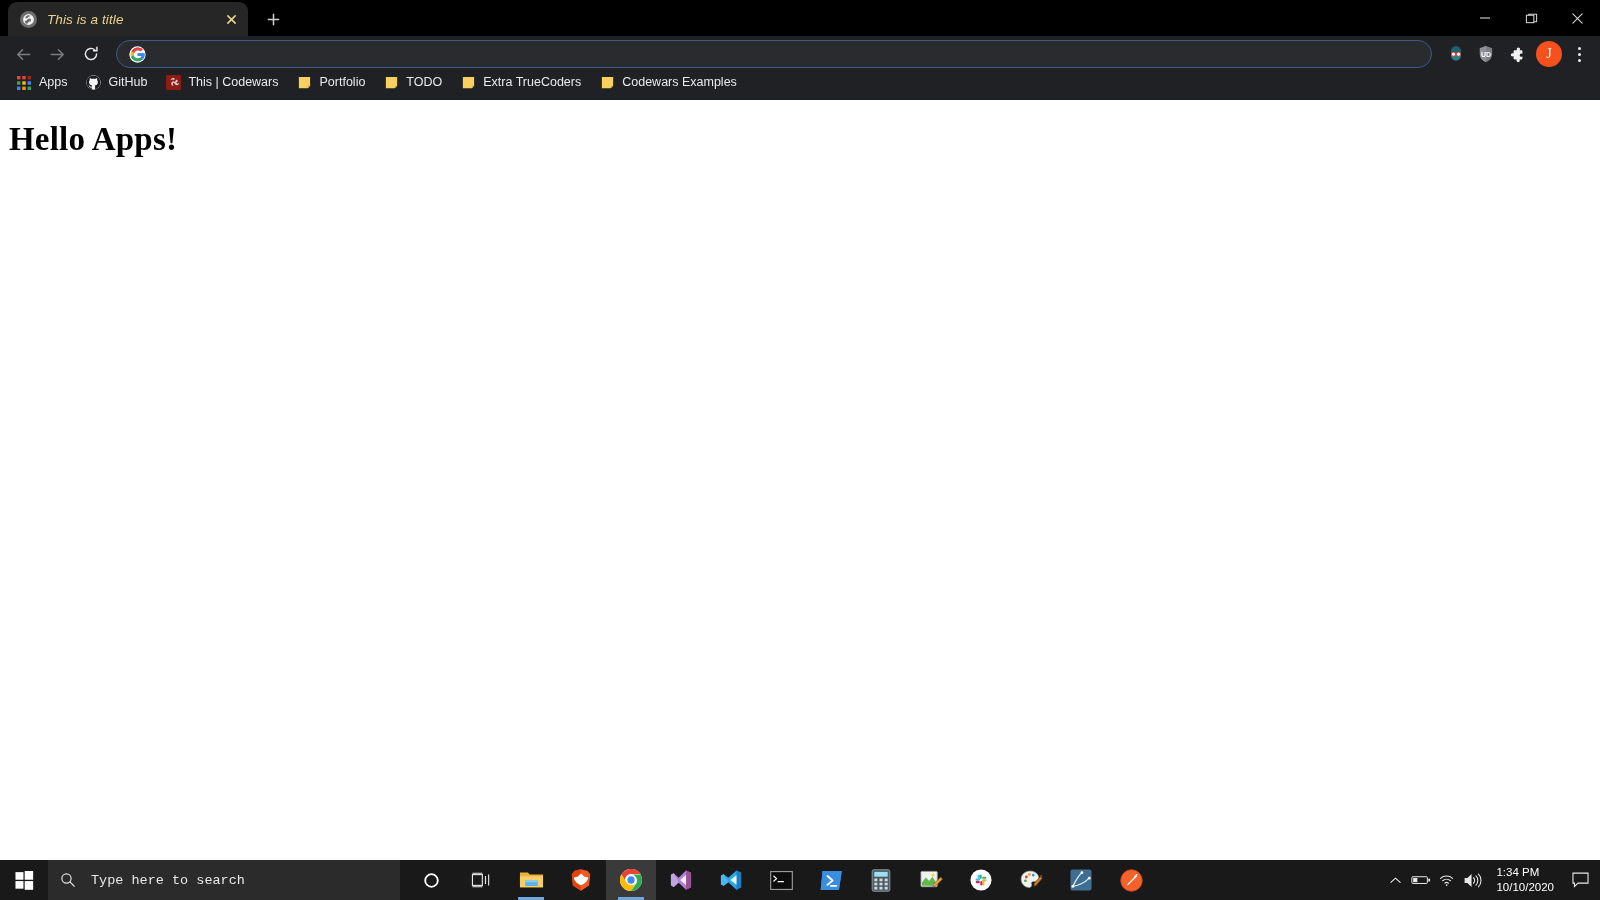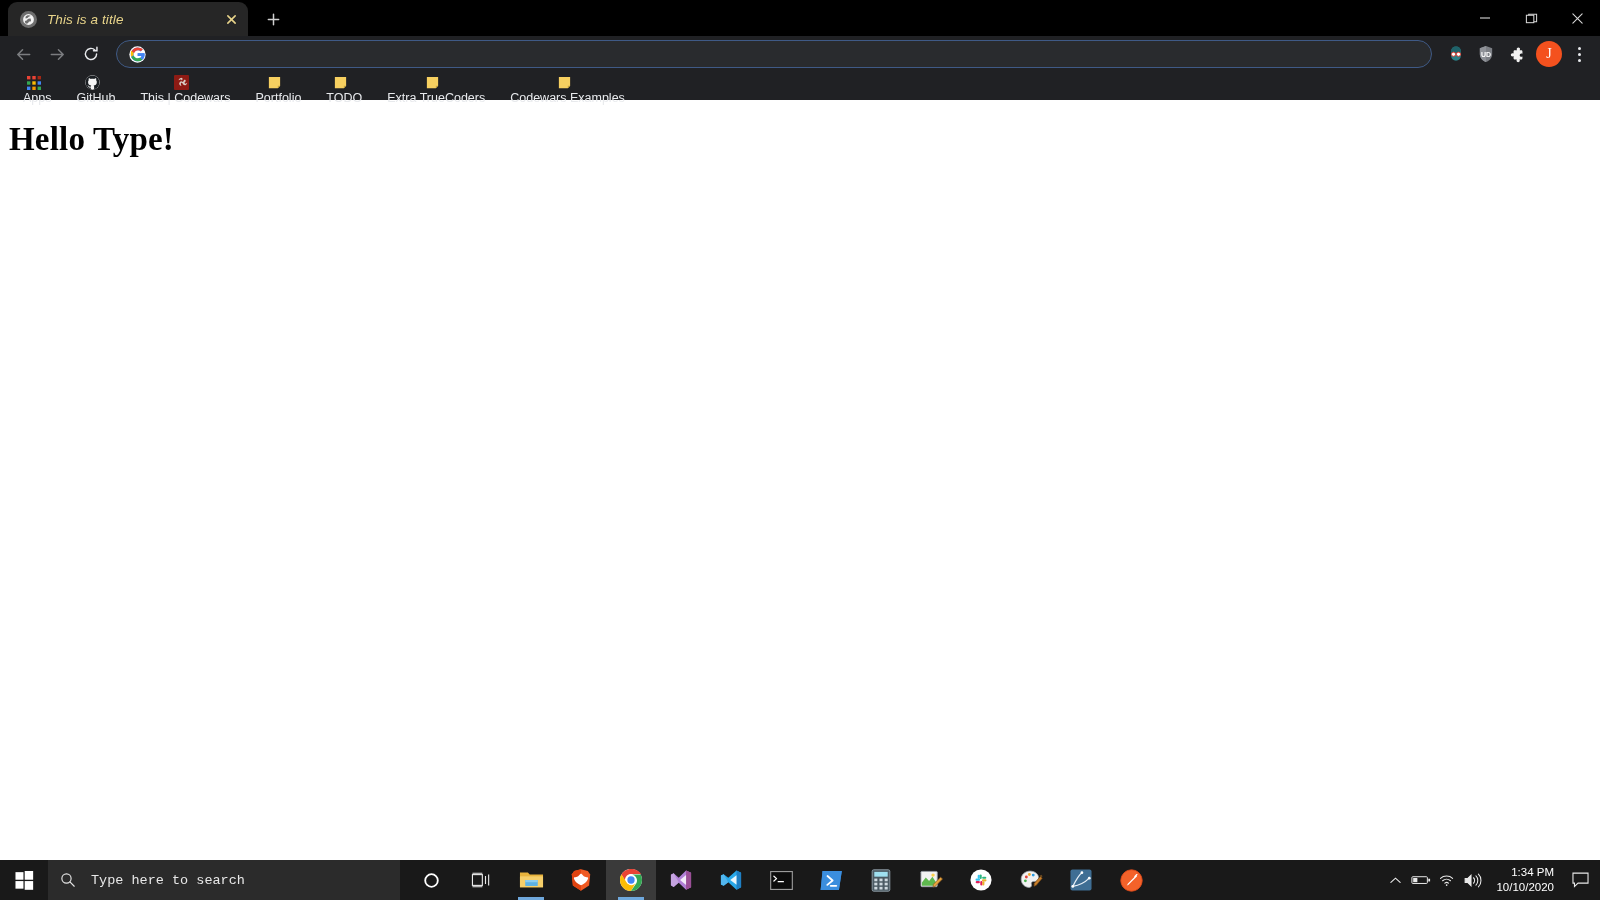--- a/index.html
+++ b/index.html
@@ -148,26 +148,25 @@
 
   
   #bookmarks {
     height: 28px;
     background: #202124;
     display: flex; align-items: center;
     padding: 0 8px;
     border-bottom: 1px solid #202124;
   }
   .bm {
-    display: flex; align-items: center;
+    display: flex; 
     height: 22px;
     padding: 0 8px;
     border-radius: 4px;
     margin-right: 2px;
-    flex-direction: column;
   }
   .bm-ico {
     width: 16px; height: 16px; flex: 0 0 16px;
     display: flex; align-items: center; justify-content: center;
   }
   .bm-ico svg { display: block; }
   .bm-label {
     margin-left: 7px;
     font-size: 12.5px;
     color: #e8eaed;
@@ -244,21 +243,21 @@
   }
   .trayi {
     width: 26px; height: 40px;
     display: flex; align-items: center; justify-content: center;
     color: #e9e9e9;
   }
   .trayi svg { display: block; }
   #clock {
     height: 40px;
     display: flex; flex-direction: column;
-    align-items: flex-end; justify-content: center;
+    align-items: flex-start; justify-content: center;
     padding: 0 10px;
     color: #ffffff;
     font-size: 11.5px;
     line-height: 15px;
     white-space: nowrap;
   }
   #action-center {
     width: 32px; height: 40px;
     display: flex; align-items: center; justify-content: center;
     color: #e9e9e9;
@@ -457,21 +456,21 @@
         <svg width="15" height="15" viewBox="0 0 16 16">
           <path d="M2 2h12v9.5L11.5 14H2z" fill="#f7d060"></path>
           <path d="M11.5 14V11.5H14z" fill="#c9a63c"></path>
         </svg>
       </span>
       <span class="bm-label">Codewars Examples</span>
     </div>
   </div>
 
   <div id="page">
-    <h1>Hello Type!</h1>
+    <h1>Hello Apps!</h1>
   </div>
 </div>
 
 <div id="taskbar">
 
   <div id="startbtn">
     <svg width="19" height="19" viewBox="0 0 20 20" fill="#ffffff">
       <rect x="0.5" y="1.2" width="8.4" height="8"></rect>
       <rect x="10.2" y="0" width="8.9" height="9.2"></rect>
       <rect x="0.5" y="10.6" width="8.4" height="8"></rect>

